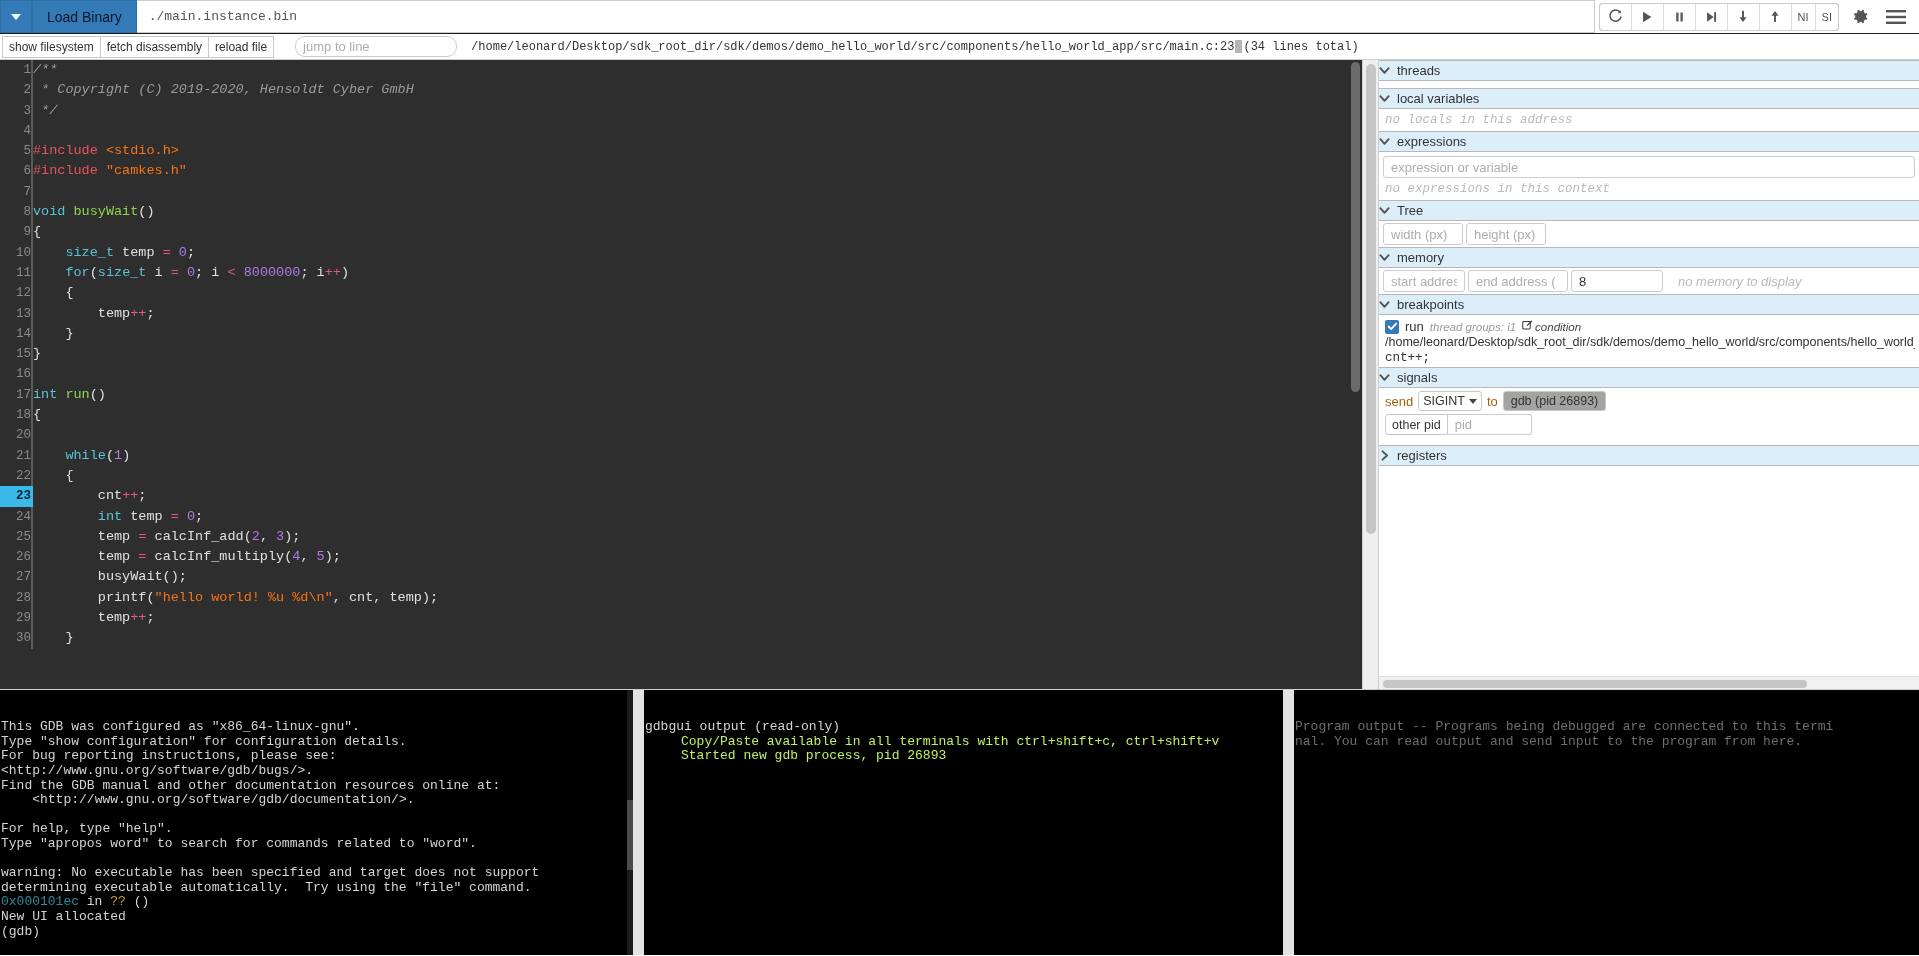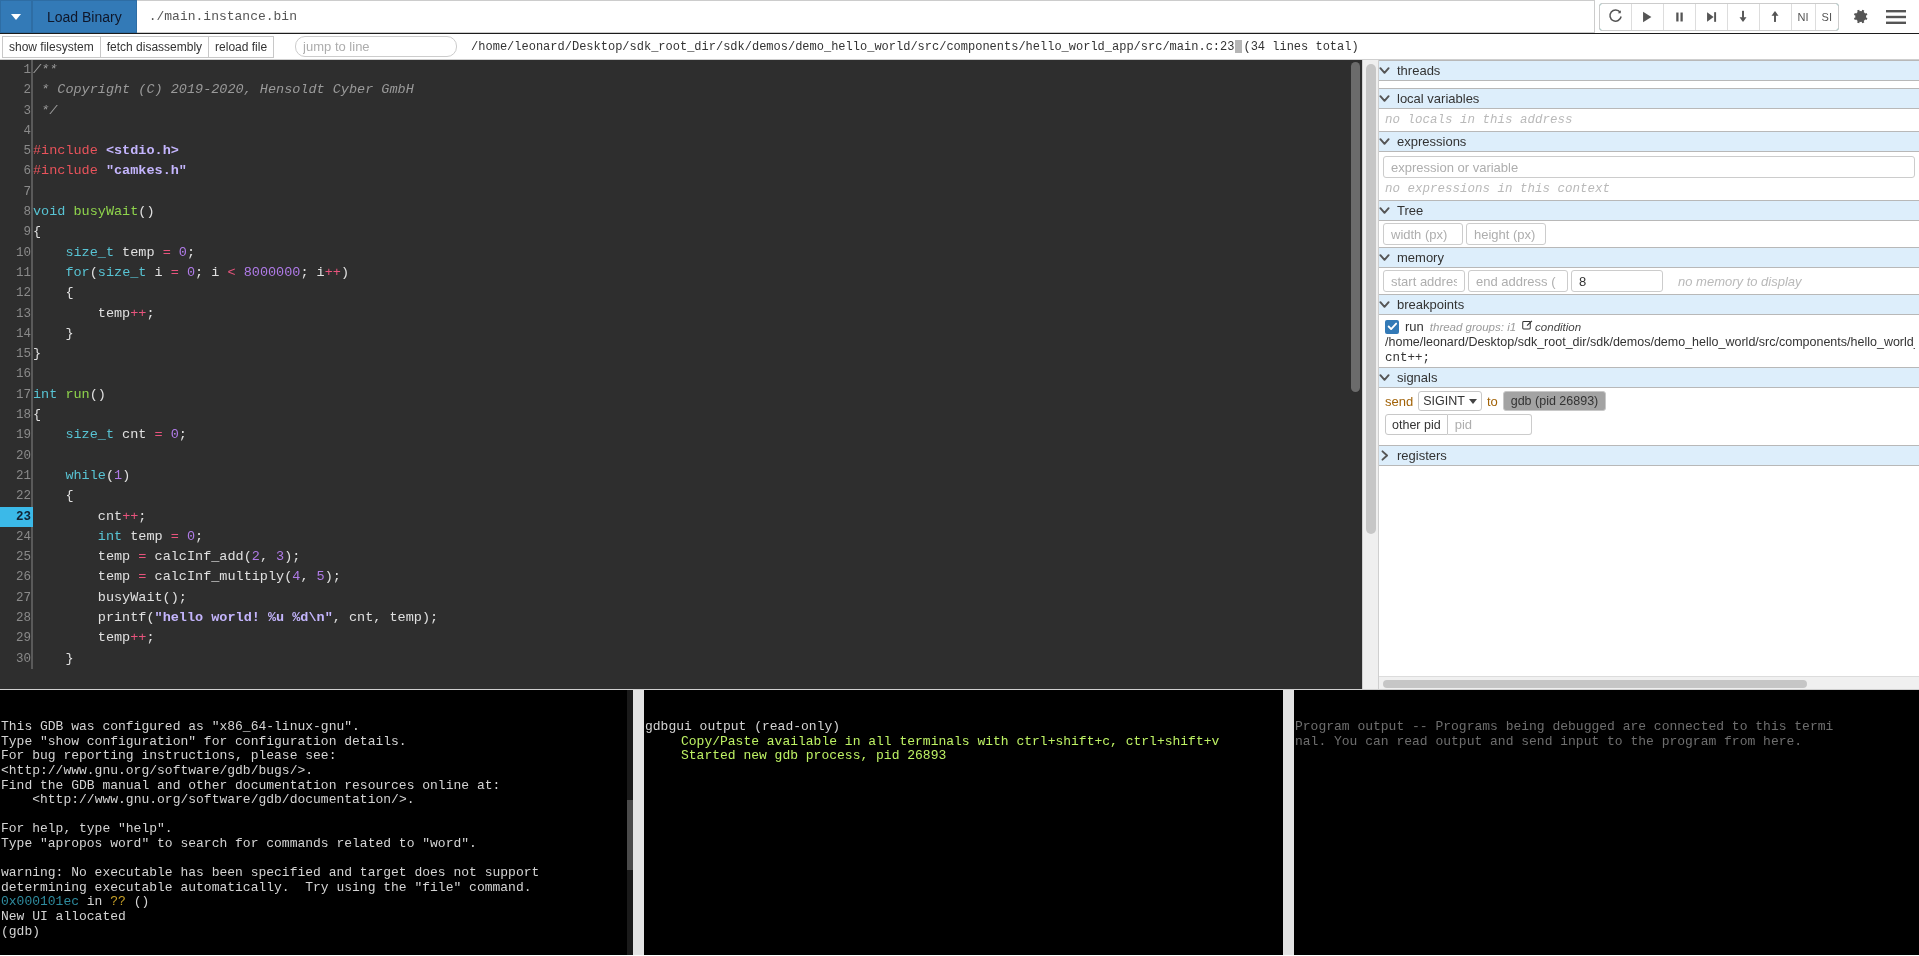--- a/index.html
+++ b/index.html
@@ -163,21 +163,21 @@
     color: #8a8a8a;
     background: #2e2e2e;
     border-right: 2px solid #5a5a5a;
     user-select: none;
     font-size: 12.5px;
   }
   tr.cur td.ln { background: #3bb9e8; color: #123; font-weight: bold; border-right-color:#3bb9e8; }
   td.src { padding-left: 8px; white-space: pre; color: #e0e0e0; }
   .cmt { color: #9a9a9a; font-style: italic; }
   .pre { color: #e8535b; }
-  .str { color: #c4b5fd; font-weight: bold; }
+  .str { color: #f97316; }
   .kw  { color: #58c4d4; }
   .typ { color: #58c4d4; }
   .fn  { color: #8fd44c; }
   .num { color: #b07be8; }
   .op  { color: #e8547d; }
   .pl  { color: #e0e0e0; }
 
   
   #editor-scroll {
     width: 14px;
@@ -488,24 +488,20 @@
             <td class="ln">16</td>
             <td class="src">&nbsp;</td>
           </tr>
           <tr>
             <td class="ln">17</td>
             <td class="src"><span class="kw">int</span><span class="pl"> </span><span class="fn">run</span><span class="pl">()</span></td>
           </tr>
           <tr>
             <td class="ln">18</td>
             <td class="src"><span class="pl">{</span></td>
-          </tr>
-          <tr>
-            <td class="ln">19</td>
-            <td class="src"><span class="pl">    </span><span class="typ">size_t</span><span class="pl"> cnt </span><span class="op">=</span><span class="pl"> </span><span class="num">0</span><span class="pl">;</span></td>
           </tr>
           <tr>
             <td class="ln">20</td>
             <td class="src">&nbsp;</td>
           </tr>
           <tr>
             <td class="ln">21</td>
             <td class="src"><span class="pl">    </span><span class="kw">while</span><span class="pl">(</span><span class="num">1</span><span class="pl">)</span></td>
           </tr>
           <tr>

